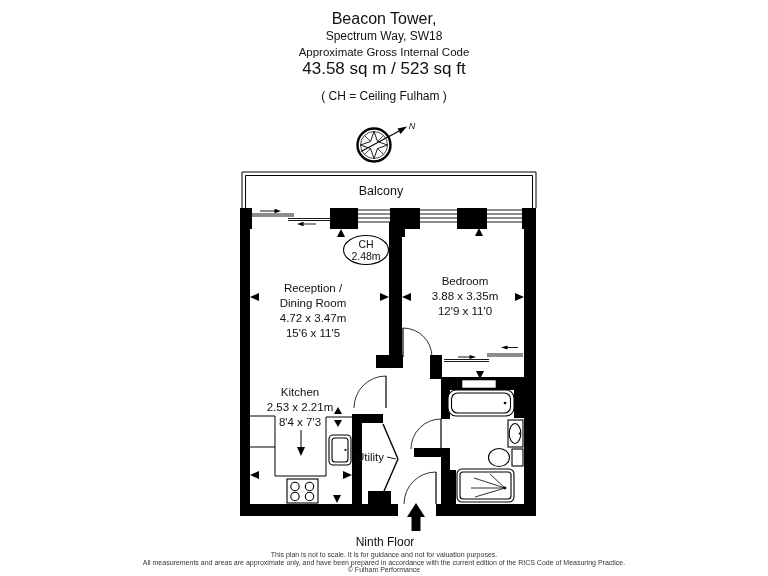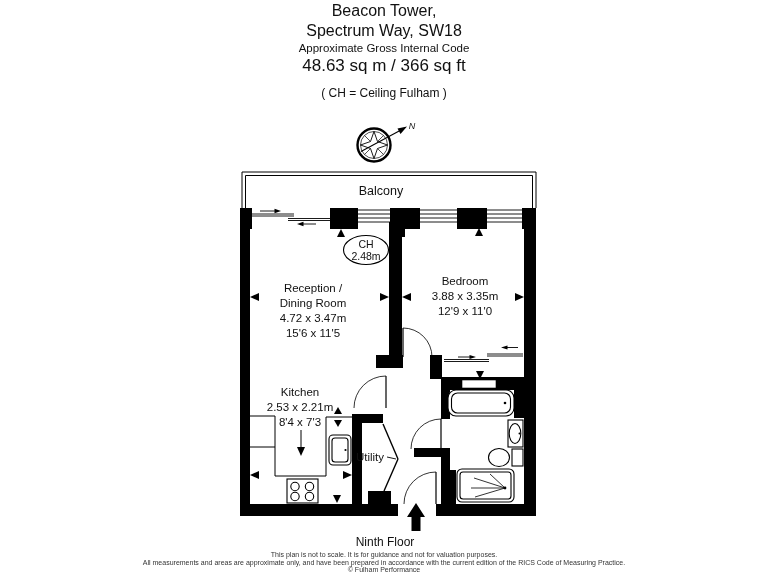--- a/index.html
+++ b/index.html
@@ -1,20 +1,20 @@
 <!DOCTYPE html>
 <html><head>
 <meta charset="utf-8">
 <style>
   html,body{margin:0;padding:0;background:#fff;}
   .page{position:relative;width:768px;height:576px;background:#fff;overflow:hidden;
         font-family:"Liberation Sans", sans-serif;color:#111;}
-  .header{position:absolute;top:0;left:0;right:0;text-align:center;line-height:1.1;}
+  .header{position:absolute;top:8px;left:0;right:0;text-align:center;line-height:1.1;}
   .h-line1{font-size:16px;margin-top:2px;}
-  .h-line2{font-size:16px;margin-top:2px;}
+  .h-line2{font-size:12px;margin-top:2px;}
   .h-line3{font-size:11.5px;margin-top:3px;}
   .h-line4{font-size:17px;margin-top:2px;}
   .h-line5{font-size:12px;margin-top:11px;}
   .plansvg{position:absolute;left:0;top:0;}
   .footer{position:absolute;left:0;right:0;bottom:2px;text-align:center;
           font-size:7px;line-height:1.08;color:#333;}
   svg text{font-family:"Liberation Sans", sans-serif;fill:#111;}
   .roomname{font-size:11.5px;}
   .dims{font-size:11.5px;}
   .small{font-size:10.5px;}
@@ -24,21 +24,21 @@
 </style>
 </head>
 <body>
 
 <div class="page">
 
   <div class="header">
     <div class="h-line1">Beacon Tower,</div>
     <div class="h-line2">Spectrum Way, SW18</div>
     <div class="h-line3">Approximate Gross Internal Code</div>
-    <div class="h-line4">48.63 sq m  /  366 sq ft</div>
+    <div class="h-line4">43.58 sq m  /  523 sq ft</div>
     <div class="h-line5">( CH = Ceiling Fulham )</div>
   </div>
 
   <svg class="plansvg" width="768" height="576" viewBox="0 0 768 576">
 
     <g>
       <circle cx="374" cy="145" r="16.5" fill="#fff" stroke="#000" stroke-width="2.4"></circle>
       <circle cx="374" cy="145" r="13.5" fill="none" stroke="#000" stroke-width="0.7"></circle>
       <line x1="364.5" y1="135.5" x2="383.5" y2="154.5" stroke="#000" stroke-width="0.7"></line>
       <line x1="383.5" y1="135.5" x2="364.5" y2="154.5" stroke="#000" stroke-width="0.7"></line>

